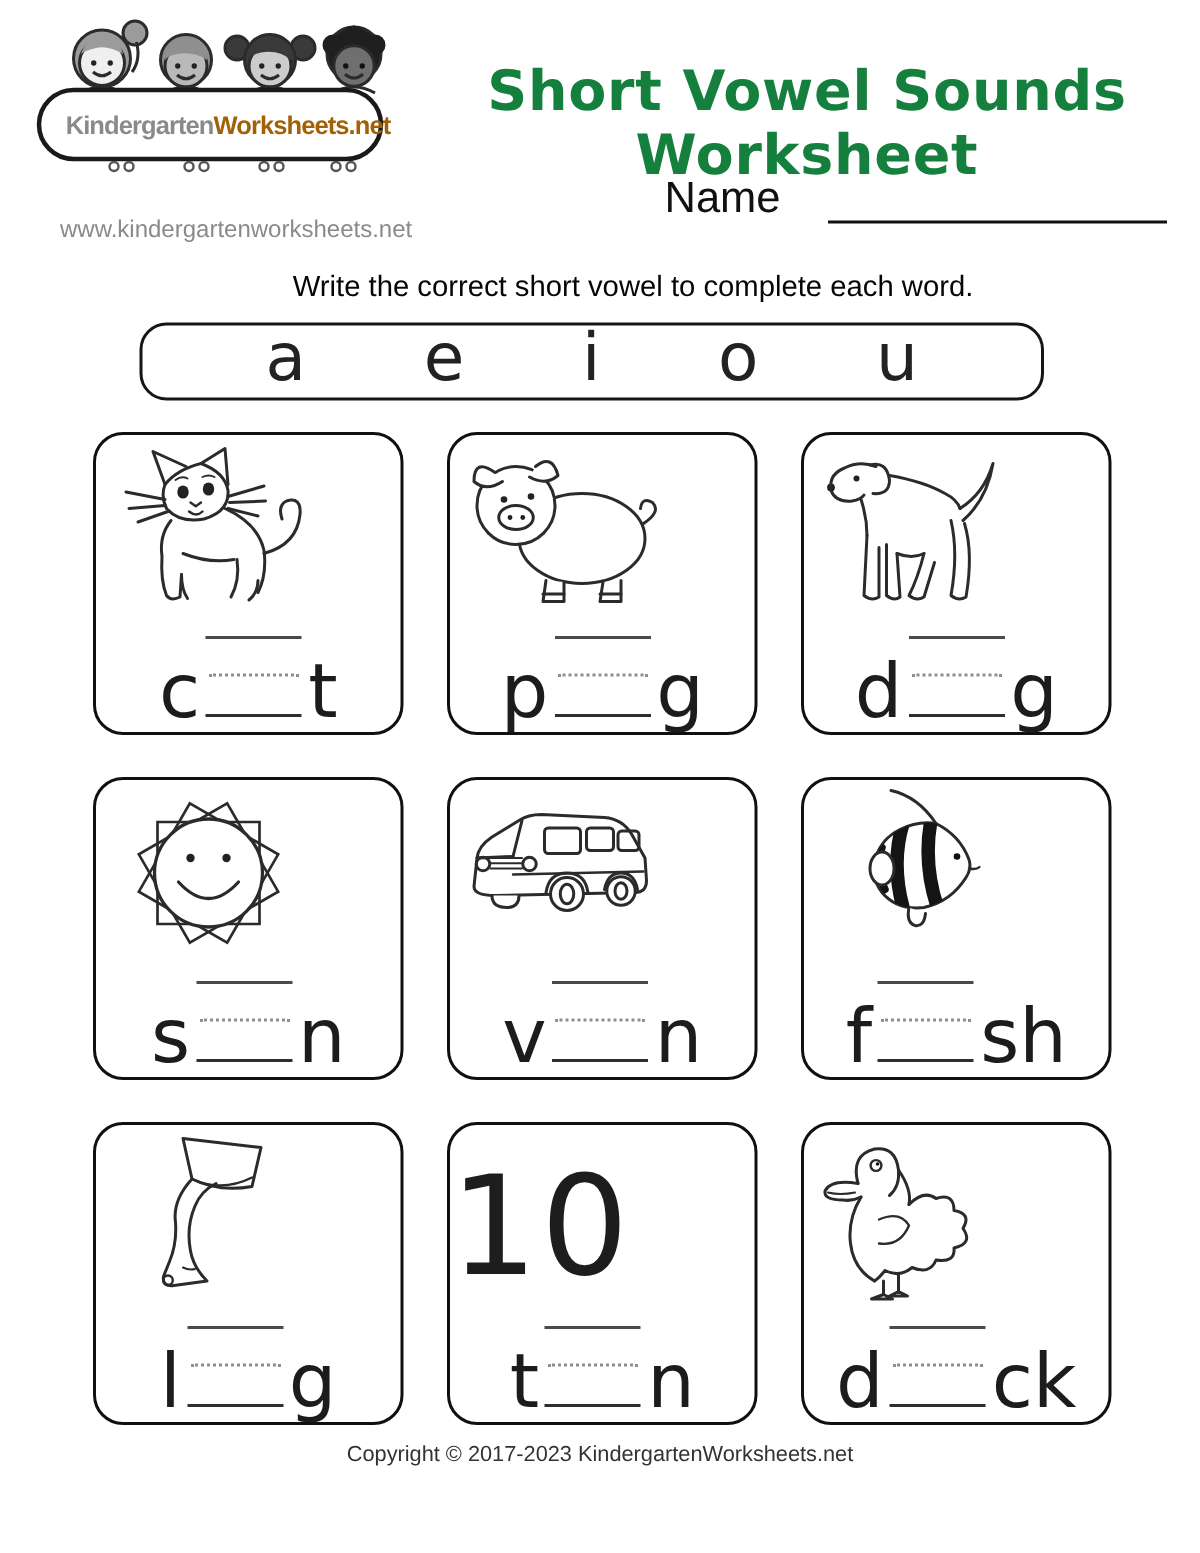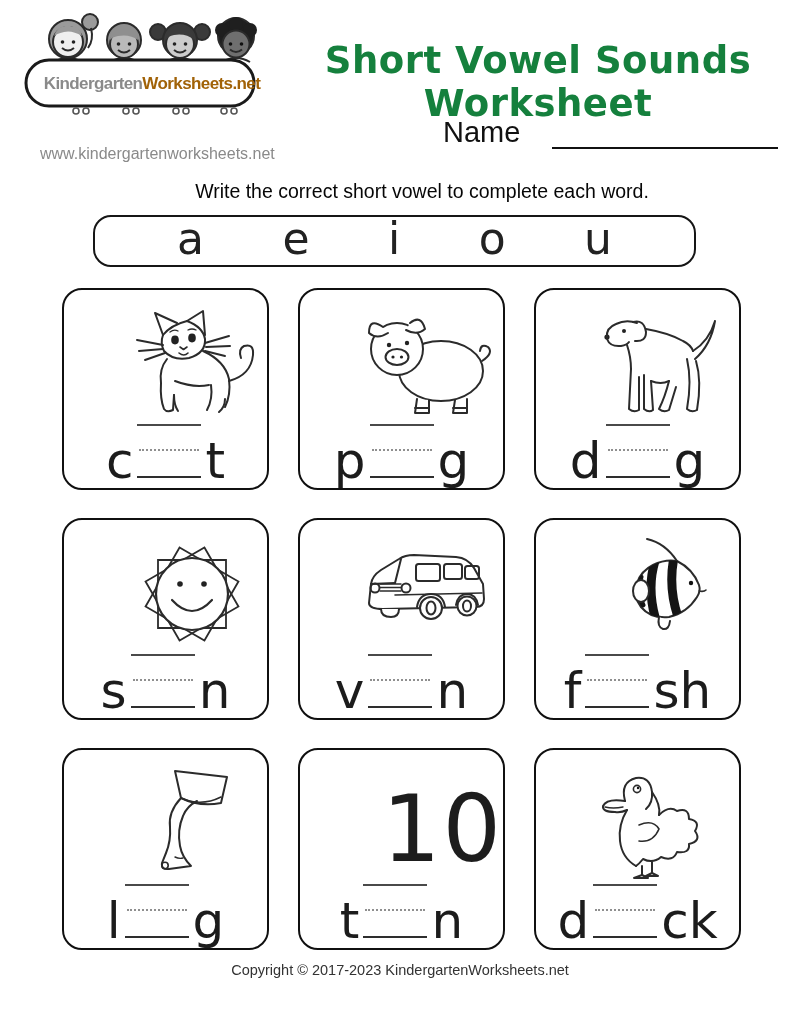--- a/index.html
+++ b/index.html
@@ -43,22 +43,22 @@
   
   .grid{
     position:absolute;left:62px;top:288px;
     display:grid;grid-template-columns:repeat(3,207px);grid-auto-rows:202px;
     column-gap:29px;row-gap:28px;
   }
   .card{
     position:relative;border:2px solid #101010;border-radius:20px;background:#fff;
   }
   .pic{
-    position:absolute;top:12px;left:0;right:0;height:128px;
-    display:flex;align-items:center;justify-content:flex-end;
+    position:absolute;top:0;left:0;right:0;height:128px;
+    display:flex;align-items:center;justify-content:flex-start;
   }
   .ten-number{
     font-family:"DejaVu Sans", sans-serif;font-size:92px;line-height:1;
     letter-spacing:2px;color:#1d1d1d;transform:translateY(4px);
   }
   .word{
     position:absolute;top:134px;left:0;right:0;
     display:flex;justify-content:center;align-items:baseline;gap:4px;
     font-family:"DejaVu Sans", sans-serif;font-size:50px;line-height:1;color:#1c1c1c;
   }

